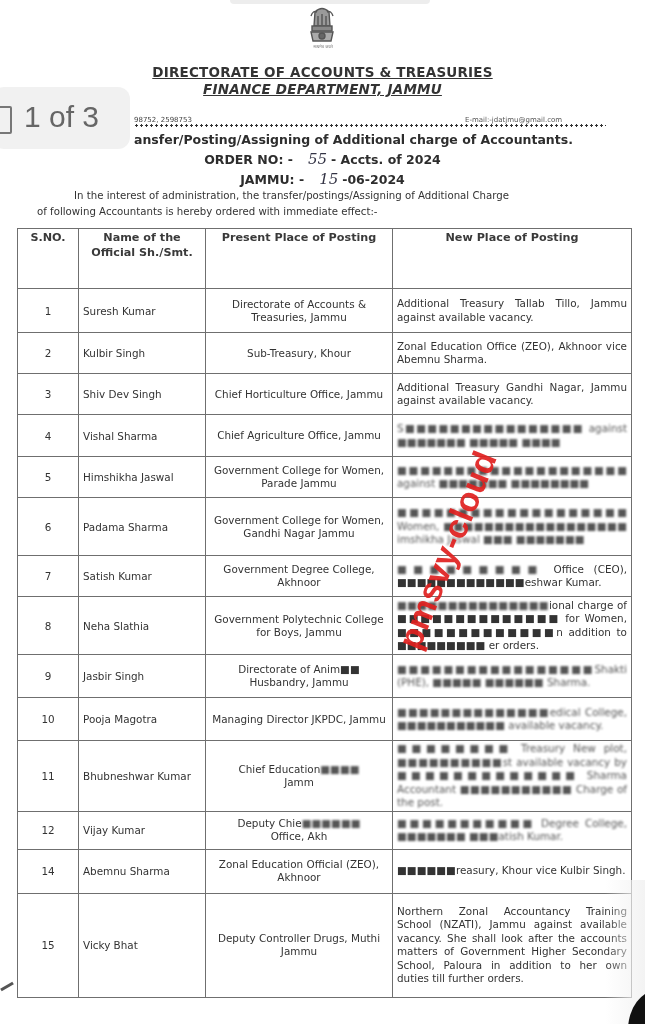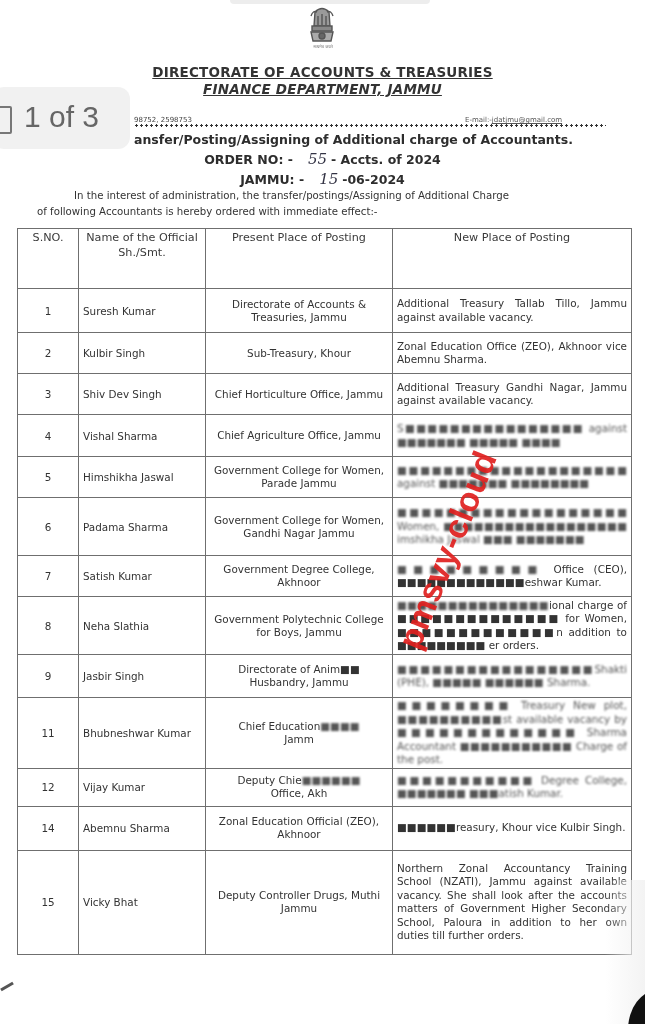--- a/index.html
+++ b/index.html
@@ -25,21 +25,21 @@
     font-size:13.5px; letter-spacing:0.2px;
   }
   .hdr1 { top:64px; }
   .hdr2 { top:81px;font-style:italic; }
   .phone {
     position:absolute; left:134px; top:116px; font-size:7px; color:#444;
   }
   .email {
     position:absolute; left:465px; top:116px; font-size:7px; color:#555;
   }
-  .email span { text-decoration:underline; }
+  .email span { }
   .dots {
     position:absolute; left:134px; top:124px; width:472px; height:3px;
     background-image:radial-gradient(circle, #333 1px, transparent 1.3px);
     background-size:5px 3px;
   }
   .subject {
     position:absolute; left:134px; top:132px; font-size:12.5px; font-weight:bold; color:#2d2d2d;
     white-space:nowrap;
   }
   .order, .dated {
@@ -65,21 +65,21 @@
   }
 
   table.orders {
     position:absolute; left:17px; top:228px; width:614px;
     border-collapse:collapse; table-layout:fixed; font-size:10.4px; color:#333;
   }
   table.orders th, table.orders td {
     border:1.5px solid #6f6f6f; padding:1px 4px; vertical-align:middle;
   }
   table.orders th {
-    font-weight:normal; font-size:11.2px; vertical-align:top; text-align:center; line-height:15px; color:#3a3a3a;
+    font-weight:bold; font-size:11.2px; vertical-align:top; text-align:center; line-height:15px; color:#3a3a3a;
   }
   table.orders td.sno { text-align:center; }
   table.orders td.name { text-align:left; }
   table.orders td.present { text-align:center; line-height:13px; }
   table.orders td.newp { text-align:justify; text-align-last:left; line-height:13.5px; }
   .blur { filter:blur(1.3px); color:#555; }
 
   .watermark {
     position:absolute; left:390px; top:640px; font-size:34px; font-weight:bold;
     color:#e0201f; transform:rotate(-68deg); transform-origin:left top; white-space:nowrap;
@@ -199,20 +199,26 @@
       <td class="name">Neha Slathia</td>
       <td class="present">Government Polytechnic College for Boys, Jammu</td>
       <td class="newp"><span class="blur">■■■■■■■■■■■■■■■</span><span>ional charge of ■■■■■■■■■■■■■■ for Women, ■■■■■■■■■■■■■</span><span>n addition to ■■■■■■■■■</span> <span>er orders.</span></td>
     </tr>
     <tr style="height:43px">
       <td class="sno">9</td>
       <td class="name">Jasbir Singh</td>
       <td class="present">Directorate of Anim■■ Husbandry, Jammu</td>
       <td class="newp blur">■■■■■■■■■■■■■■■■■Shakti (PHE), ■■■■■ ■■■■■■ Sharma.</td>
     </tr>
+    <tr style="height:43px">
+      <td class="sno">10</td>
+      <td class="name">Pooja Magotra</td>
+      <td class="present">Managing Director JKPDC, Jammu</td>
+      <td class="newp blur">■■■■■■■■■■■■■■edical College, ■■■■■■■■■■■ available vacancy.</td>
+    </tr>
     <tr style="height:63px">
       <td class="sno">11</td>
       <td class="name">Bhubneshwar Kumar</td>
       <td class="present"><span>Chief Education</span><span class="blur">■■■■</span><br><span>Jamm</span></td>
       <td class="newp blur">■■■■■■■■ Treasury New plot, ■■■■■■■■■■st available vacancy by ■■■■■■■■■■■■■ Sharma Accountant ■■■■■■■■■■■ Charge of the post.</td>
     </tr>
     <tr style="height:38px">
       <td class="sno">12</td>
       <td class="name">Vijay Kumar</td>
       <td class="present"><span>Deputy Chie</span><span class="blur">■■■■■■</span><br><span>Office, Akh</span></td>

